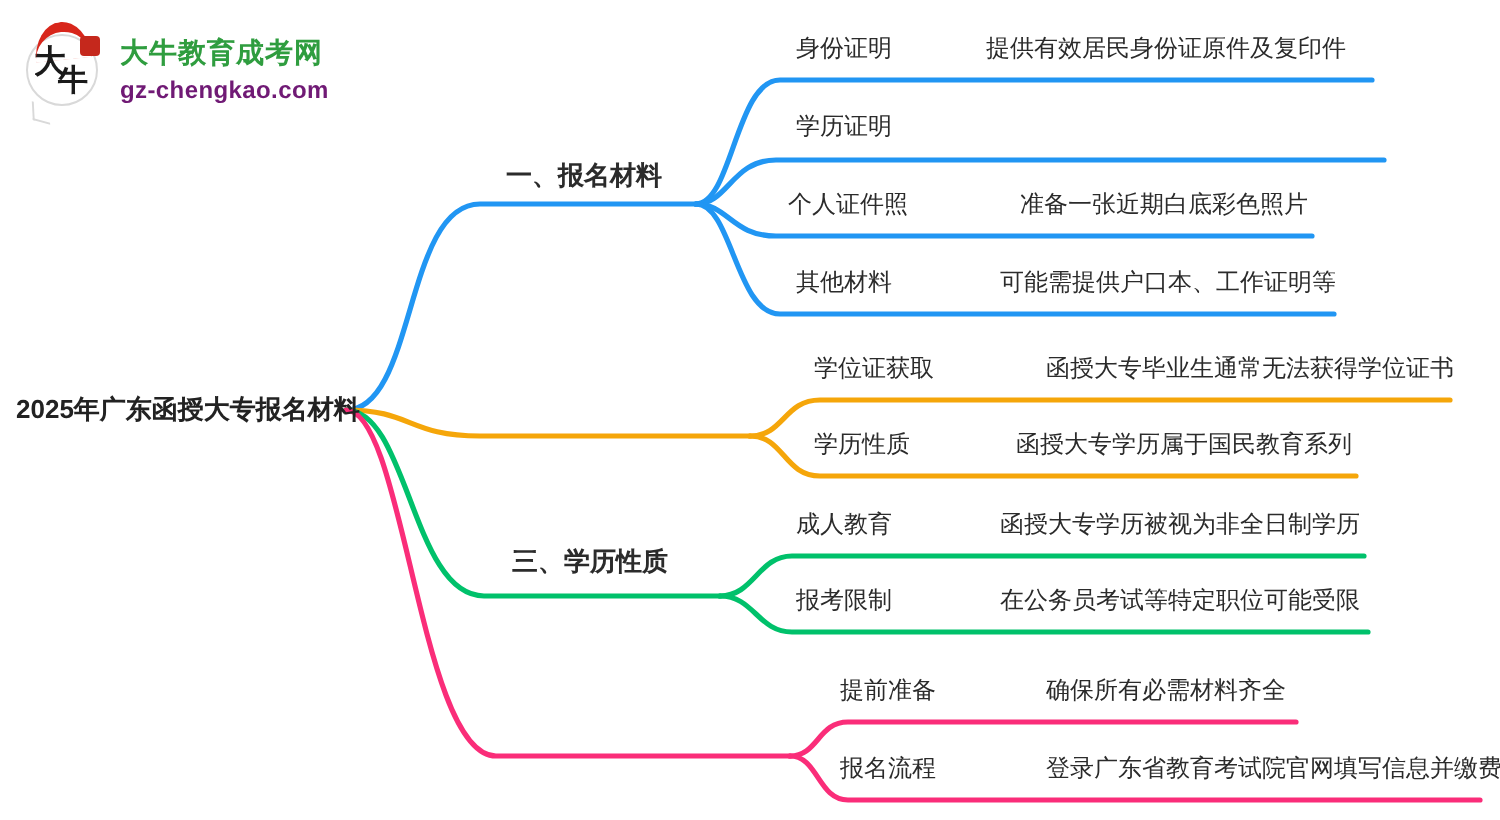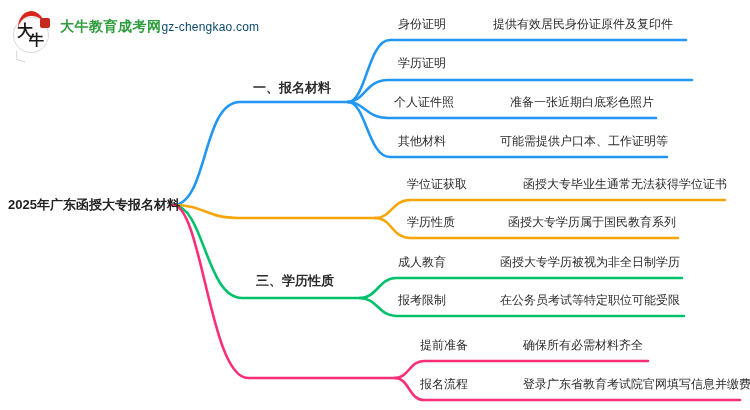--- a/index.html
+++ b/index.html
@@ -35,23 +35,23 @@
   .hanzi-niu { left:17px; top:19px; font-size:15px; }
   .red-arc {
     position:absolute; left:5px; top:-1px; width:28px; height:14px;
     border-top:5px solid #d8261b; border-radius:50% 50% 0 0 / 100% 100% 0 0;
     transform:rotate(-6deg);
   }
   .red-seal {
     position:absolute; left:28px; top:6px; width:10px; height:10px;
     background:#c5281c; border-radius:2px;
   }
-  .logo-text { display:flex; flex-direction:row; padding-top:6px; }
+  .logo-text { display:flex; flex-direction:column; padding-top:6px; }
   .logo-name   { font-size:14px; font-weight:700; color:#2f9d3f; letter-spacing:0.5px; }
-  .logo-domain { font-size:12px; font-weight:400; color:#0c4a6e; margin-top:2px; letter-spacing:0.2px; }
+  .logo-domain { font-size:12px; font-weight:700; color:#701a75; margin-top:2px; letter-spacing:0.2px; }
 </style>
 </head>
 <body>
 
 <div class="stage">
 
   <svg class="links" width="750" height="410" viewBox="0 0 750 410">
     <g style="stroke: rgb(33, 150, 243);">
       <path d="M173,205 C208,205 202,102 240,102 H348"></path>
       <path d="M348,102 C366,102 368,40 390,40 H686"></path>

